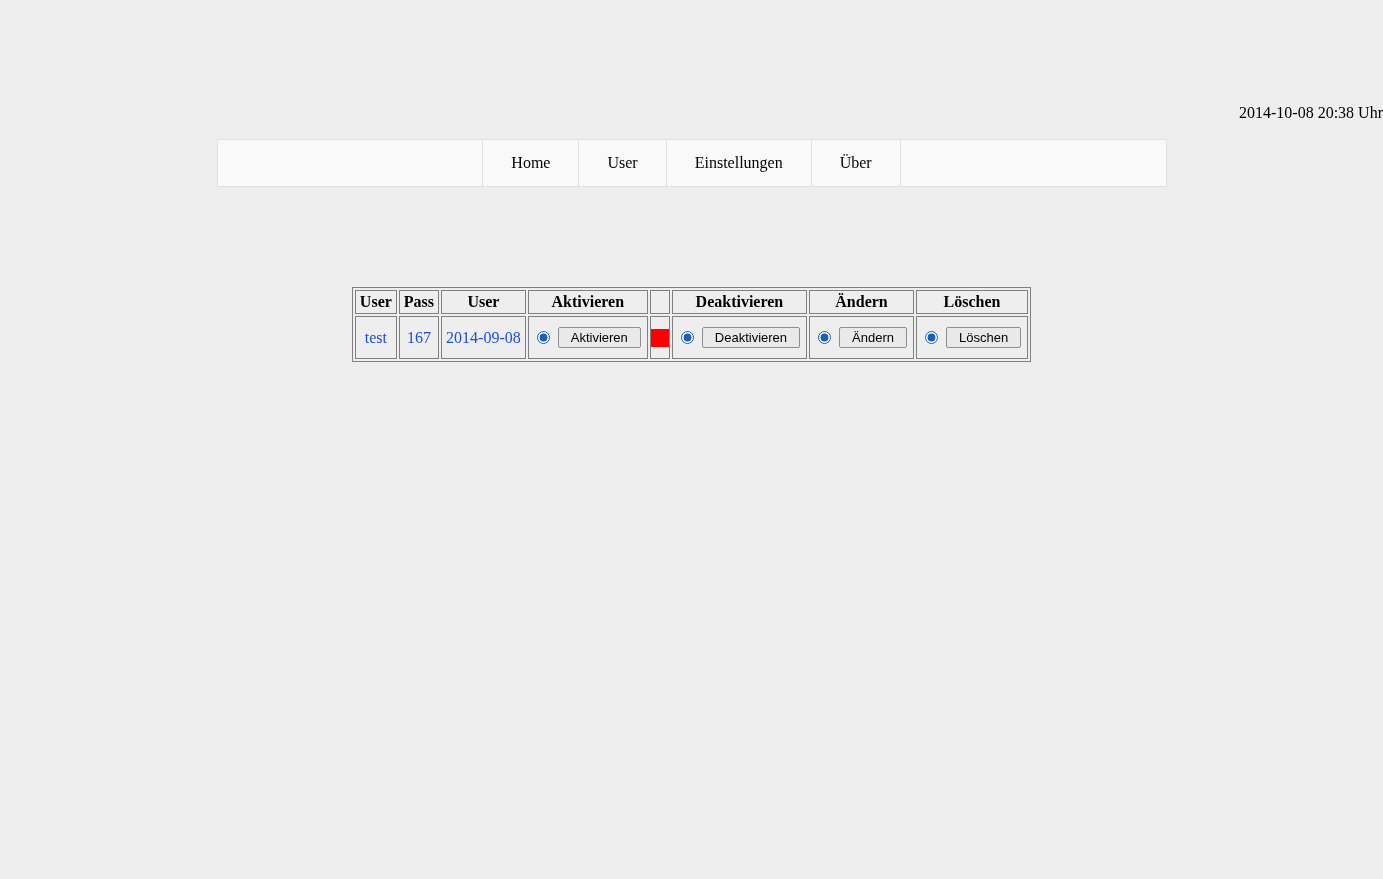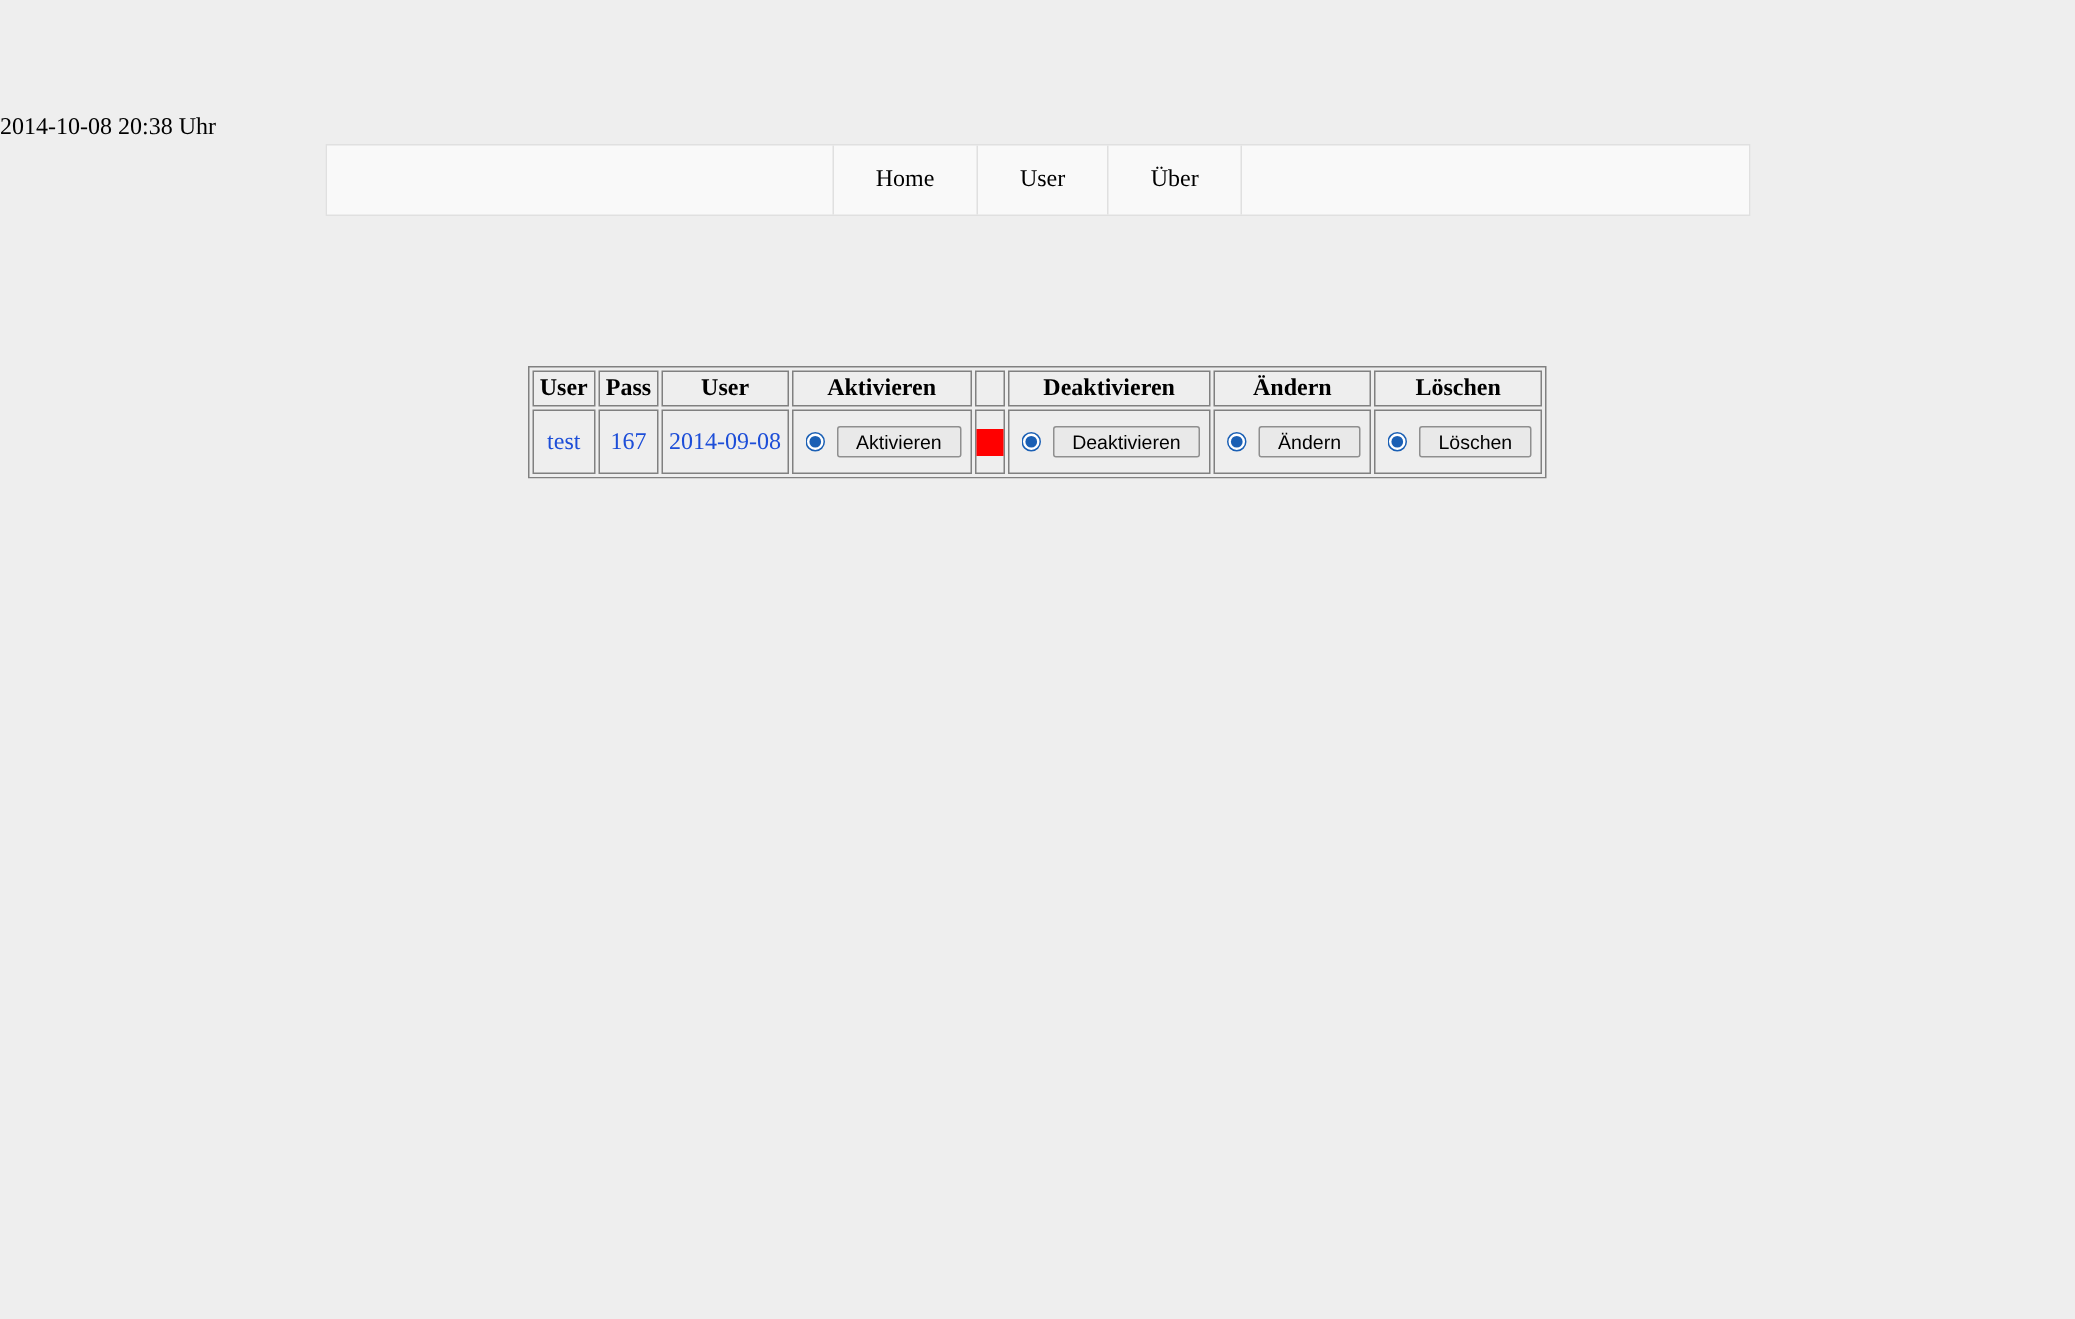--- a/index.html
+++ b/index.html
@@ -10,27 +10,27 @@
       padding: 0;
       background: #eeeeee;
       font-family: "Times New Roman", Times, serif;
       font-size: 16px;
       color: #000;
     }
     .page-wrap {
       width: 100%;
     }
     .timestamp {
-      text-align: left;
-      padding-top: 76px;
+      text-align: right;
+      padding-top: 104px;
       font-size: 16px;
     }
     .nav {
       width: 950px;
-      margin: 2px auto 0 auto;
+      margin: 17px auto 0 auto;
       background: #f9f9f9;
       display: flex;
       height: 48px;
       border: 1px solid #e0e0e0;
     }
     .nav .spacer-left,
     .nav .spacer-right {
       flex: 1;
       border-right: 1px solid #e0e0e0;
     }
@@ -108,20 +108,21 @@
 </head>
 <body>
 
 <div class="page-wrap">
   <div class="timestamp">2014-10-08 20:38 Uhr</div>
 
   <nav class="nav">
     <div class="spacer-left"></div>
     <a href="#">Home</a>
     <a href="#">User</a>
+    <a href="#">Einstellungen</a>
     <a href="#">Über</a>
     <div class="spacer-right"></div>
   </nav>
 
   <div class="table-container">
     <table class="data">
       <thead>
         <tr>
           <th>User</th>
           <th>Pass</th>

